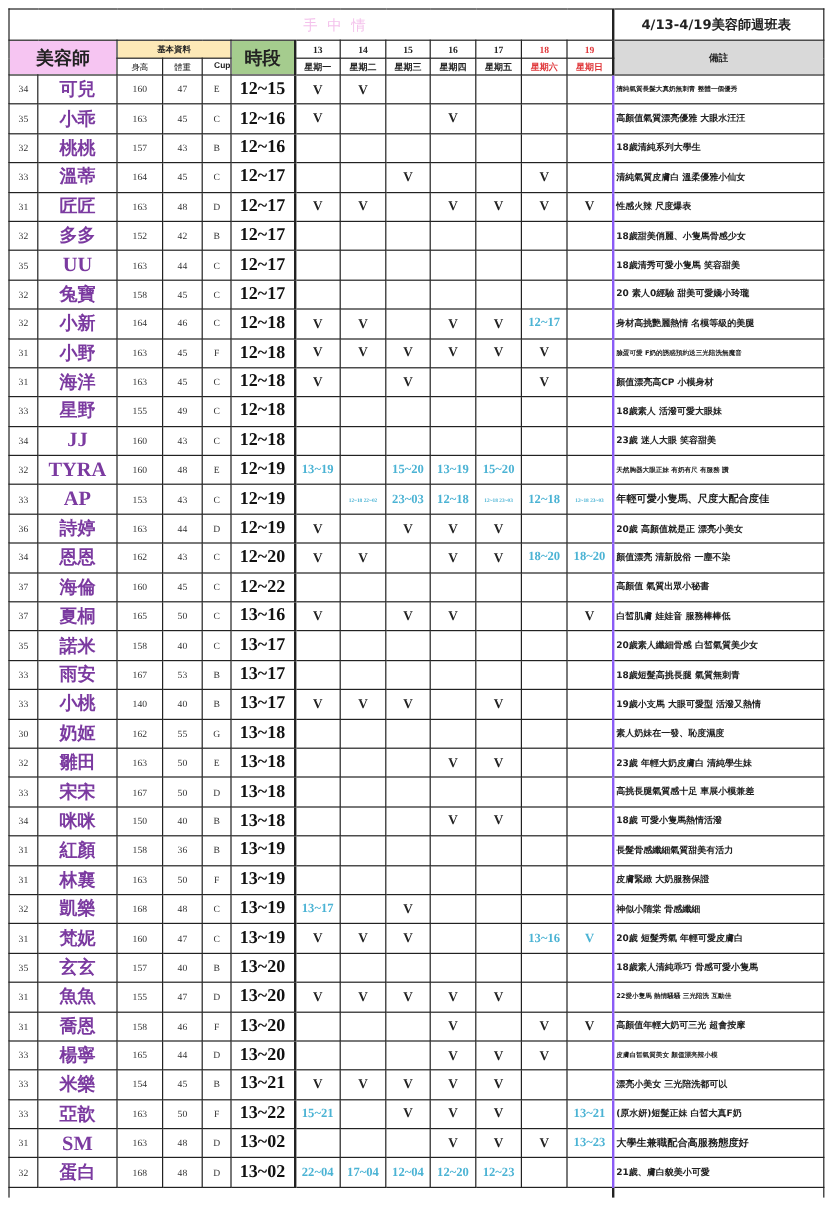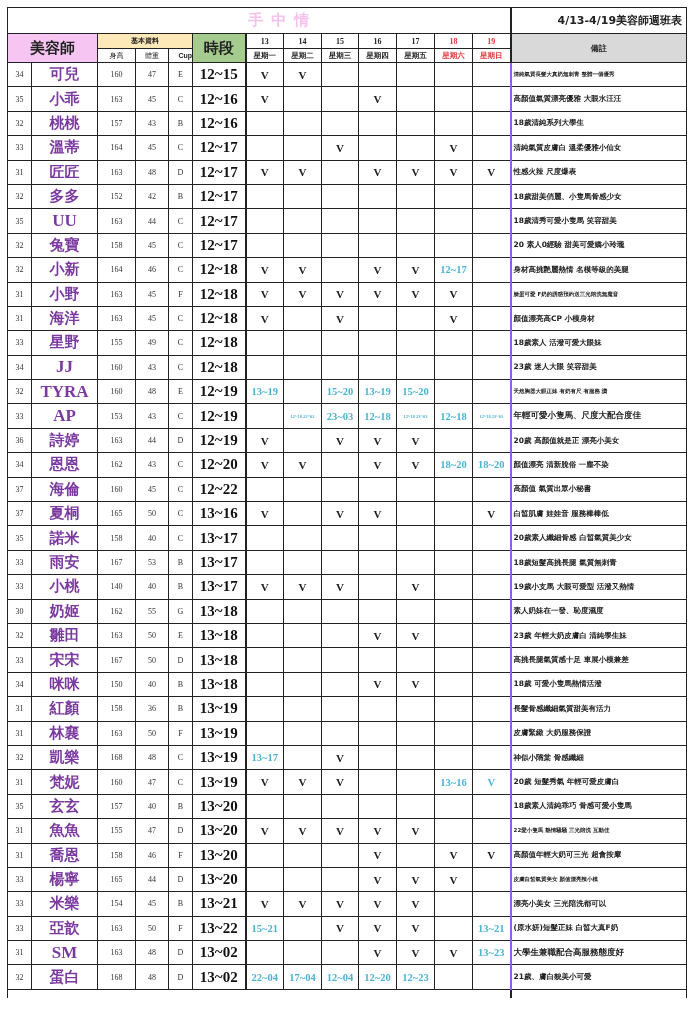--- a/index.html
+++ b/index.html
@@ -1,22 +1,22 @@
 <!DOCTYPE html>
 <html><head>
 <meta charset="utf-8">
 <style>
   html,body{margin:0;padding:0;background:#ffffff;}
   body{width:691px;height:1024px;overflow:hidden;position:relative;font-family:"Liberation Serif","DejaVu Serif",serif;color:#222;}
   .sheet{position:absolute;left:7px;top:7px;width:679px;}
   table{border-collapse:collapse;table-layout:fixed;width:679px;}
   td,th{border:1px solid #222;padding:0;text-align:center;vertical-align:middle;overflow:hidden;white-space:nowrap;}
   .title-row td{height:25px;}
-  .brand{color:#f4c2ec;font-family:"DejaVu Sans",sans-serif;font-weight:bold;font-size:15px;letter-spacing:8px;margin-left:48px;}
-  .week-title{font-family:"DejaVu Sans",sans-serif;font-weight:bold;font-size:11px;text-align:right;padding-right:4px !important;border-left:2px solid #222;}
+  .brand{color:#f4c2ec;font-family:"DejaVu Sans",sans-serif;font-weight:normal;font-size:12px;letter-spacing:8px;margin-left:48px;}
+  .week-title{font-family:"DejaVu Sans",sans-serif;font-weight:bold;font-size:11px;text-align:center;padding-right:4px !important;border-left:2px solid #222;}
   .h1 td{height:14px;}
   .h2 td{height:13px;}
   .hd-stylist{background:#f6c5f2;font-family:"DejaVu Sans",sans-serif;font-size:15px;font-weight:bold;color:#222;}
   .hd-basic{background:#fde9b7;font-family:"DejaVu Sans",sans-serif;font-size:7px;font-weight:bold;}
   .hd-basic-sub{font-family:"DejaVu Sans",sans-serif;font-size:7px;font-weight:normal;}
   .hd-cup{font-family:Liberation Sans, sans-serif;font-size:7px;font-weight:bold;text-align:right;}
   .hd-time{background:#a5cc8e;font-family:"DejaVu Sans",sans-serif;font-size:15px;font-weight:bold;border-right:2px solid #222;}
   .hd-date{font-size:8px;font-weight:bold;}
   .hd-dow{font-family:"DejaVu Sans",sans-serif;font-size:7.5px;font-weight:bold;margin-left:28px;}
   .red{color:#e0383b;}

